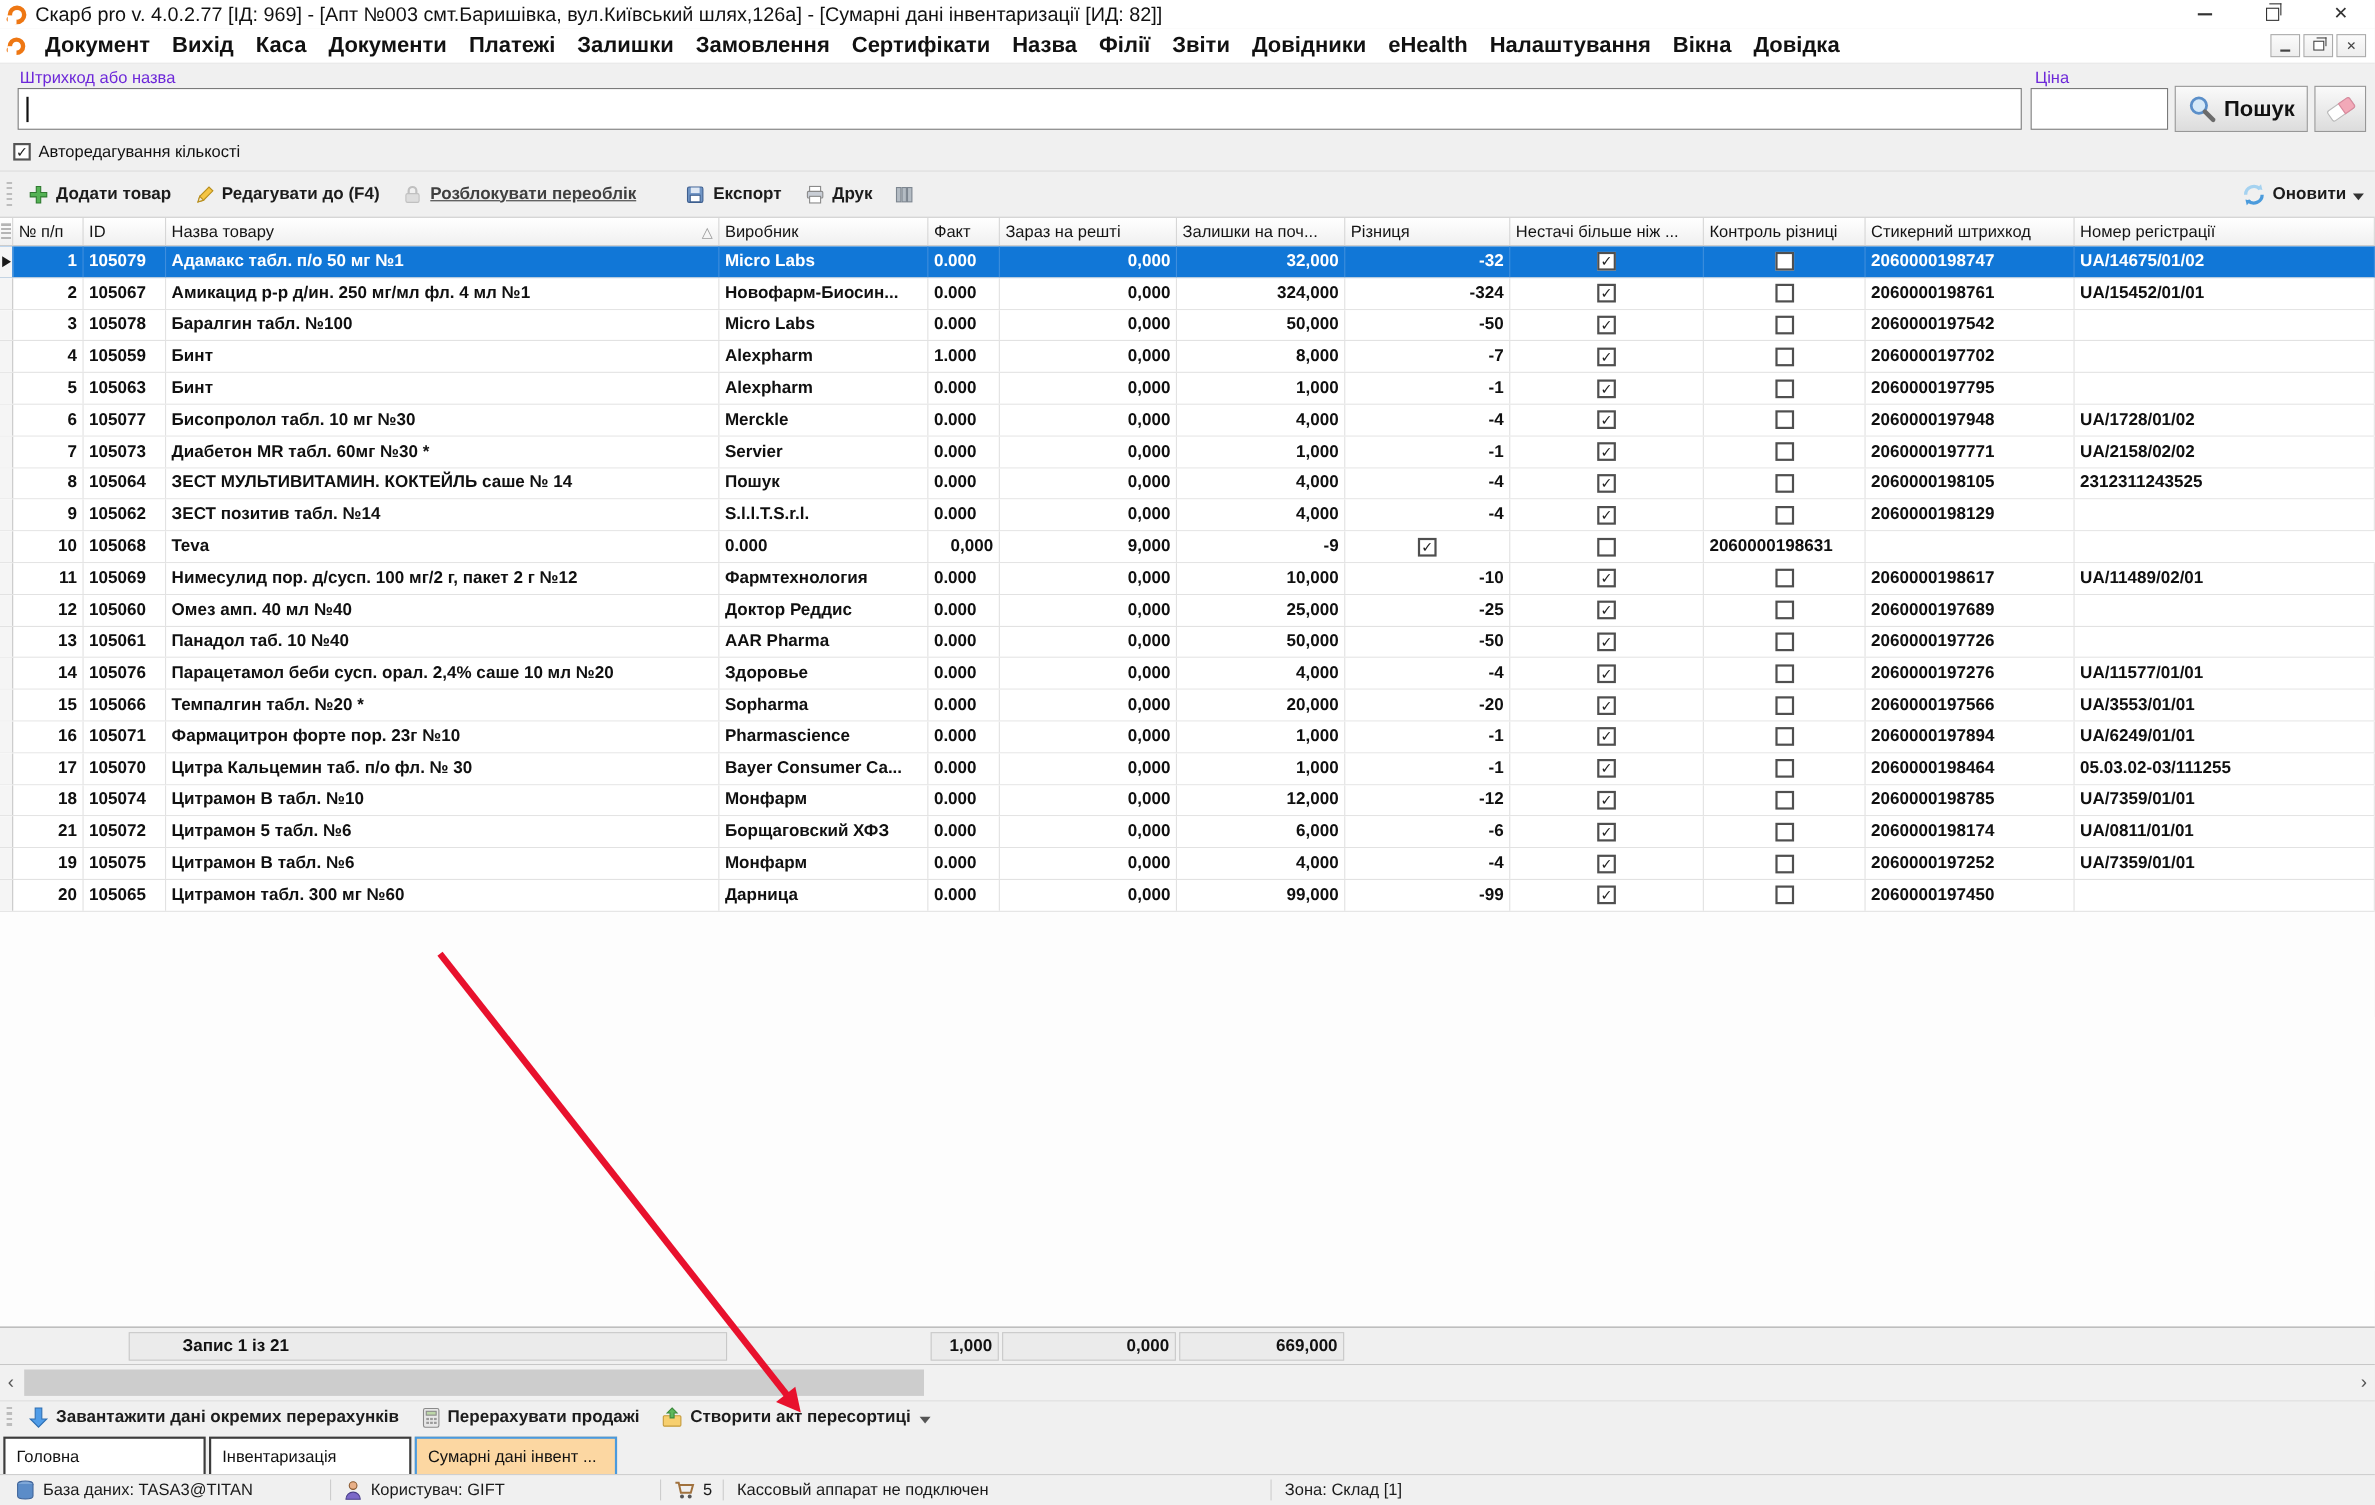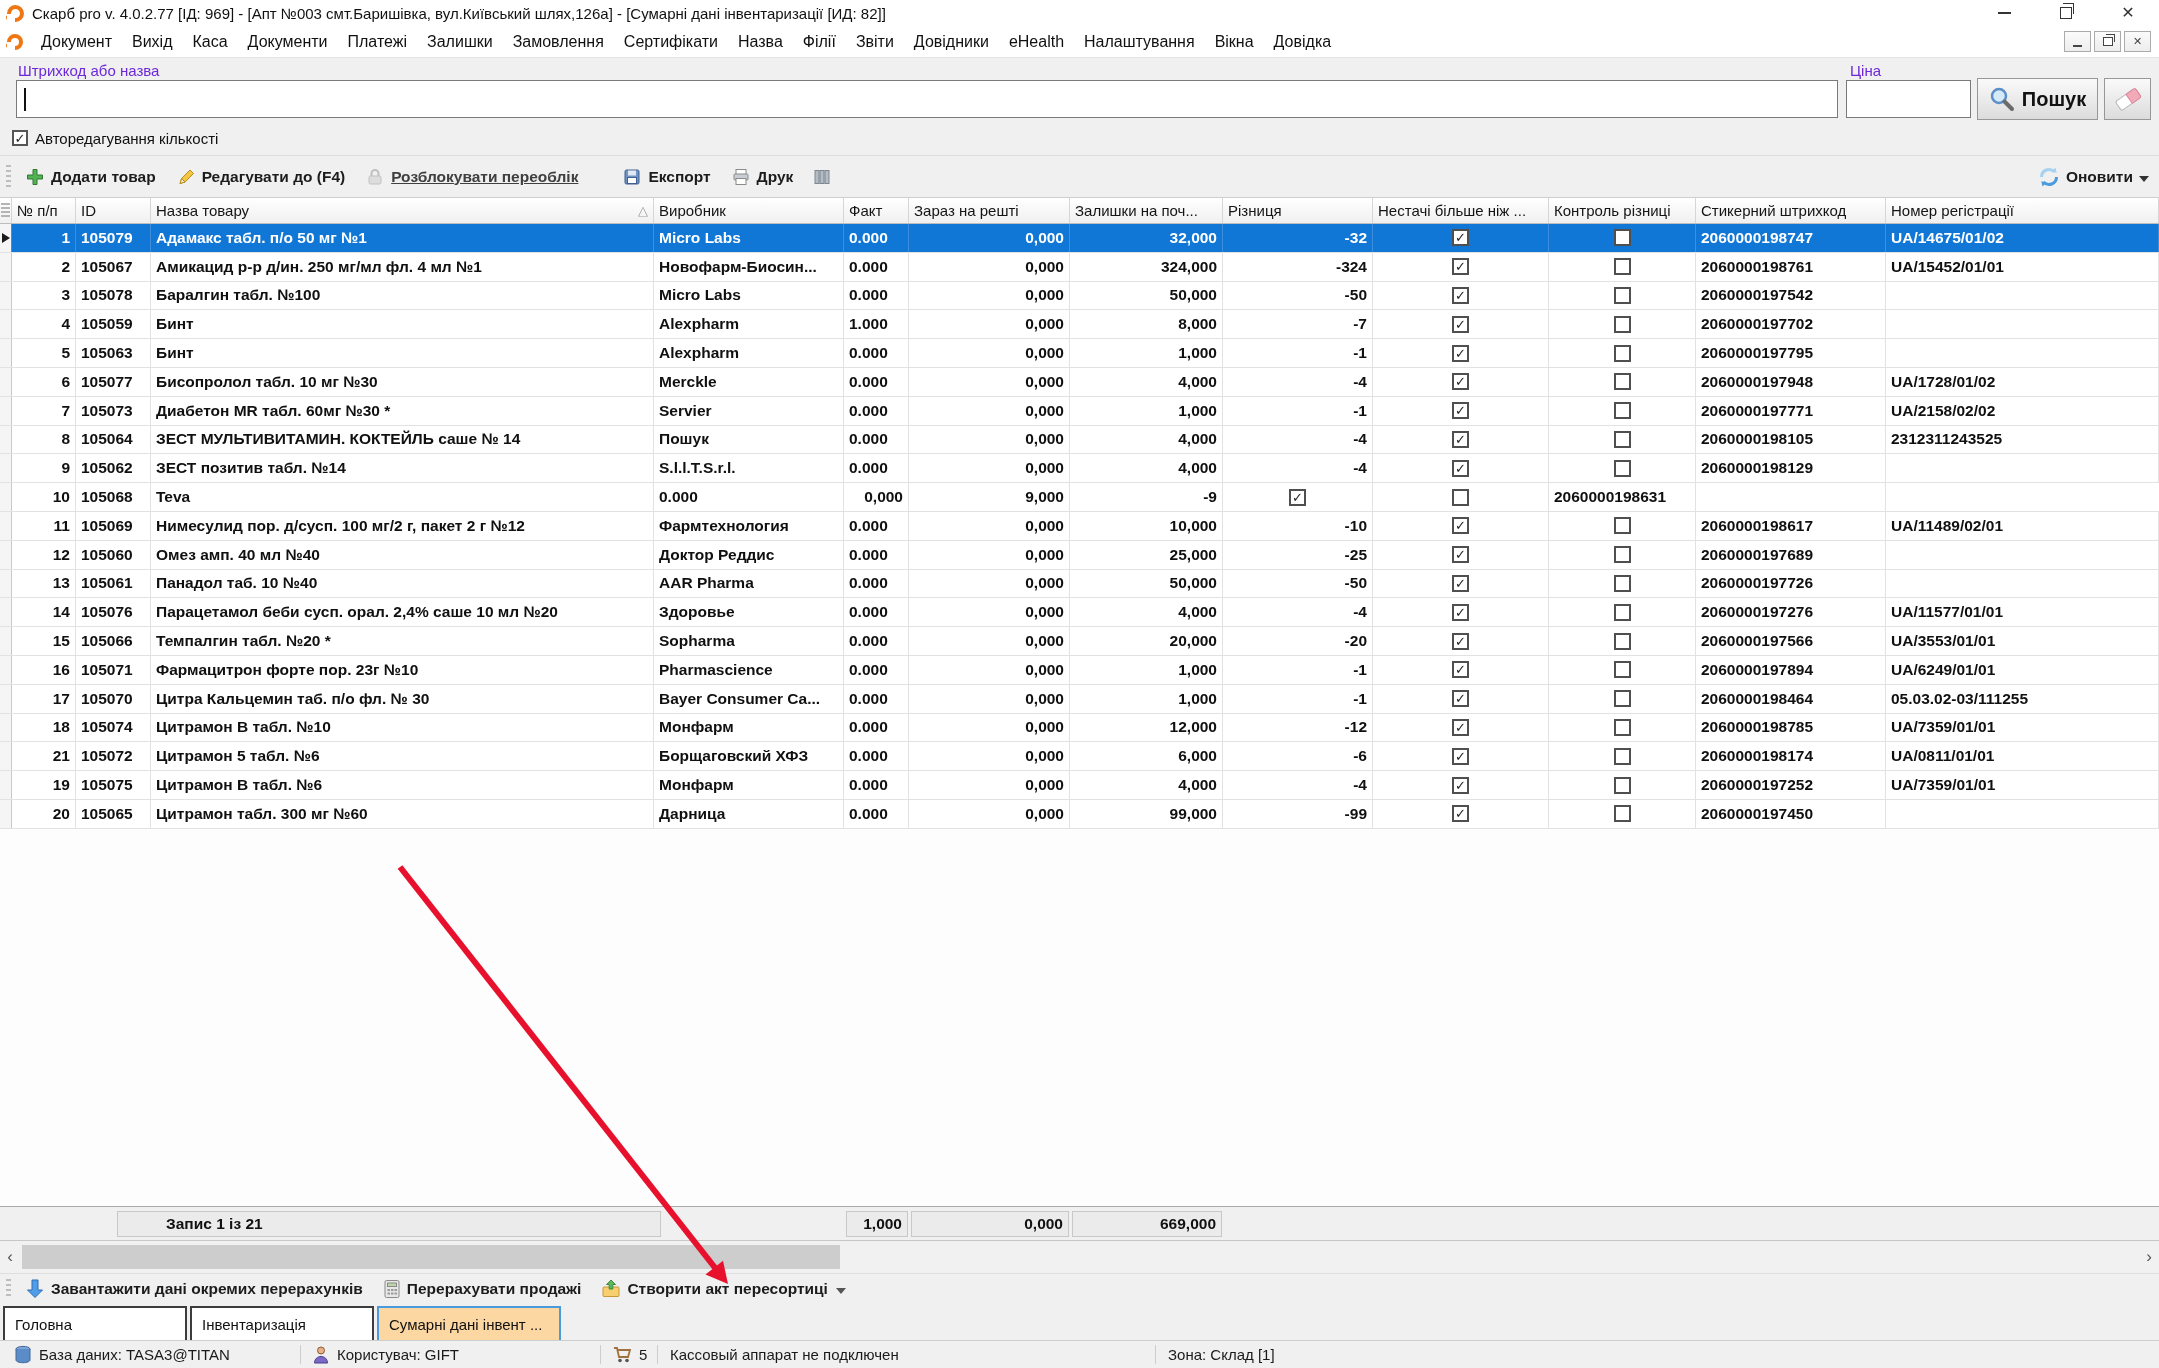--- a/index.html
+++ b/index.html
@@ -4,32 +4,32 @@
 <style>
   html,body{margin:0;padding:0;}
   body{width:2159px;height:1368px;overflow:hidden;font-family:"Liberation Sans",sans-serif;background:#f0f0f0;}
   #app{position:relative;width:2159px;height:1368px;background:#f0f0f0;}
 
   
   .titlebar{position:absolute;top:0;left:0;width:100%;height:26px;background:#fff;display:flex;align-items:center;}
   .logo{width:17px;height:17px;border-radius:50%;border:4px solid #ee7713;box-sizing:border-box;position:relative;margin:0 8px 0 7px;flex:0 0 auto;}
   .logo::after{content:"";position:absolute;left:-4px;bottom:-4px;width:8px;height:8px;background:#fff;}
   .logo::before{content:"";position:absolute;left:-5px;bottom:-2px;width:5px;height:5px;border-radius:50%;background:#ee7713;}
-  .title-text{font-size:15px;color:#111;white-space:nowrap;}
+  .title-text{font-size:18px;color:#111;white-space:nowrap;}
   .win-controls{margin-left:auto;display:flex;align-items:center;height:100%;}
   .win-btn{width:62px;height:100%;display:flex;align-items:center;justify-content:center;color:#222;}
   .min-glyph{width:13px;height:2px;background:#333;}
   .restore-glyph{width:10px;height:10px;border:1.5px solid #333;position:relative;background:#fff;}
   .restore-glyph::before{content:"";position:absolute;left:2px;top:-5px;width:10px;height:10px;border:1.5px solid #333;border-bottom:none;border-left:none;}
   .close-glyph{font-size:16px;line-height:1;color:#333;}
 
   
   .menubar{position:absolute;top:26px;left:0;width:100%;height:32px;background:#fff;display:flex;align-items:center;border-bottom:1px solid #e4e4e4;box-sizing:border-box;}
   .menubar .logo{width:16px;height:16px;border-width:4px;}
-  .menu-item{font-size:16px;color:#111;padding:0 10px;white-space:nowrap;}
+  .menu-item{font-size:20px;color:#111;padding:0 10px;white-space:nowrap;font-weight:bold;}
   .mdi-controls{margin-left:auto;display:flex;gap:3px;margin-right:8px;}
   .mdi-btn{width:27px;height:21px;border:1px solid #ababab;background:linear-gradient(#fbfbfb,#ededed);display:flex;align-items:center;justify-content:center;font-size:11px;color:#444;box-sizing:border-box;}
   .mdi-min{width:9px;height:2px;background:#444;margin-top:8px;}
   .mdi-restore{width:8px;height:7px;border:1px solid #444;position:relative;background:#fff;}
   .mdi-restore::before{content:"";position:absolute;left:2px;top:-4px;width:8px;height:7px;border:1px solid #444;border-bottom:none;border-left:none;}
 
   
   .search-area{position:absolute;top:58px;left:0;width:100%;height:97px;background:#f0f0f0;}
   .field-label{position:absolute;font-size:15px;color:#6d28d9;}
   .txt-input{position:absolute;background:#fff;border:1px solid #7a7a7a;box-sizing:border-box;font-size:16px;padding:0 8px;font-family:inherit;}

